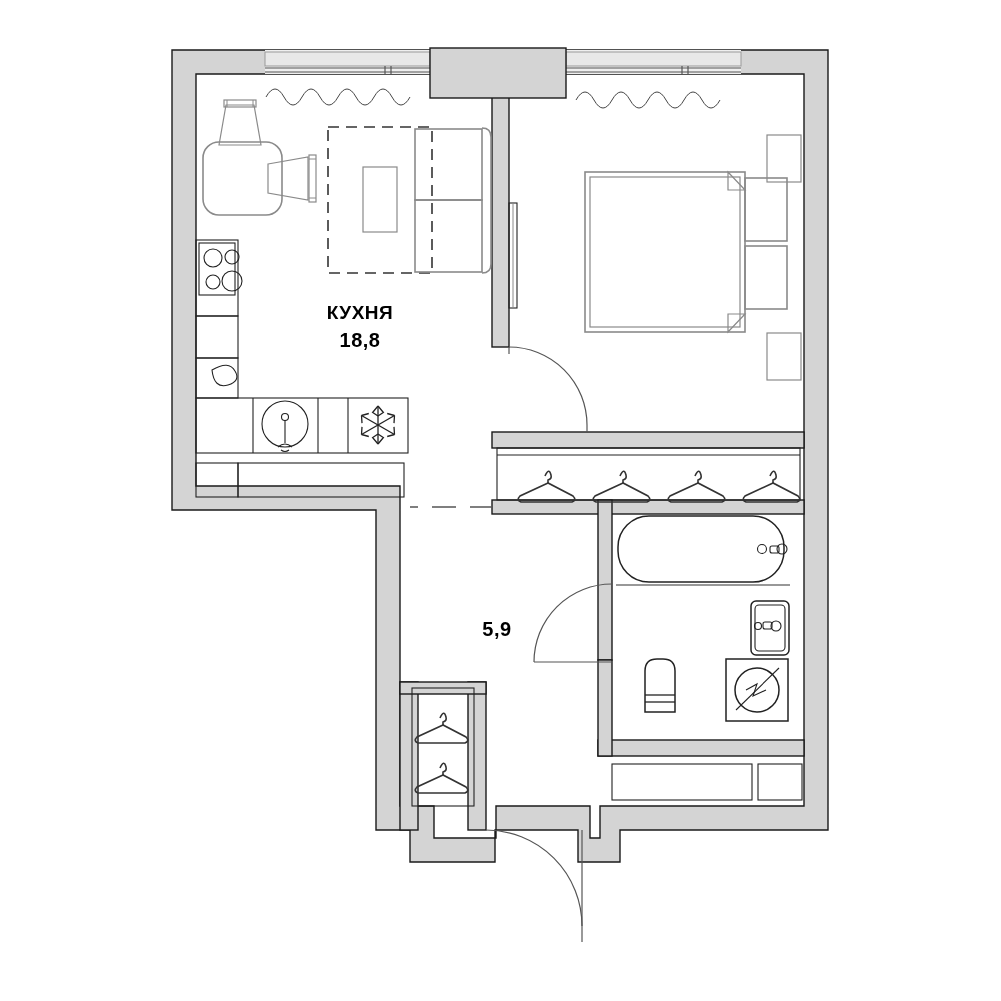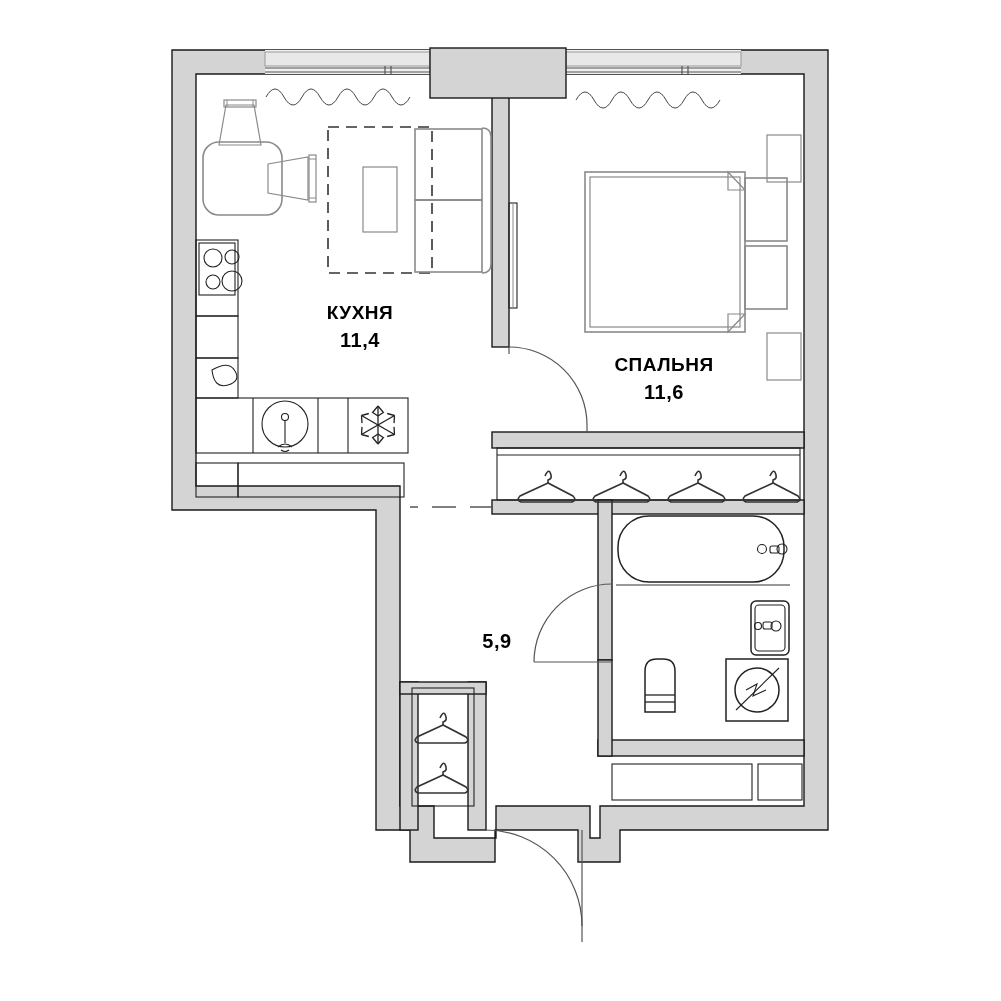--- a/index.html
+++ b/index.html
@@ -39,21 +39,20 @@
     line-height: 26px;
   }
   .room-area {
     font-size: 20px;
     line-height: 28px;
   }
   .area-only {
     font-size: 20px;
     line-height: 28px;
     font-weight: bold;
-    margin-top: 12px;
   }
 </style>
 </head>
 <body>
 
 <div id="plan-root">
 
   <svg id="plan-svg" viewBox="0 0 1001 1001" xmlns="http://www.w3.org/2000/svg">
 
     <defs>
@@ -315,26 +314,22 @@
     </g>
 
     <g>
       <path d="M 410,507 L 418,507 M 432,507 L 456,507 M 470,507 L 492,507" stroke="#555" stroke-width="1.4" fill="none"></path>
     </g>
 
   </svg>
 
   <div class="room-label" style="left:260px; top:300px; width:200px;">
     <div class="room-name">КУХНЯ</div>
-    <div class="room-area">11,4</div>
+    <div class="room-area">18,8</div>
   </div>
 
-  <div class="room-label" style="left:564px; top:352px; width:200px;">
-    <div class="room-name">СПАЛЬНЯ</div>
-    <div class="room-area">11,6</div>
-  </div>
 
 
   <div class="room-label" style="left:437px; top:615px; width:120px;">
     <div class="area-only">5,9</div>
   </div>
 
 </div>
 
 </body></html>

